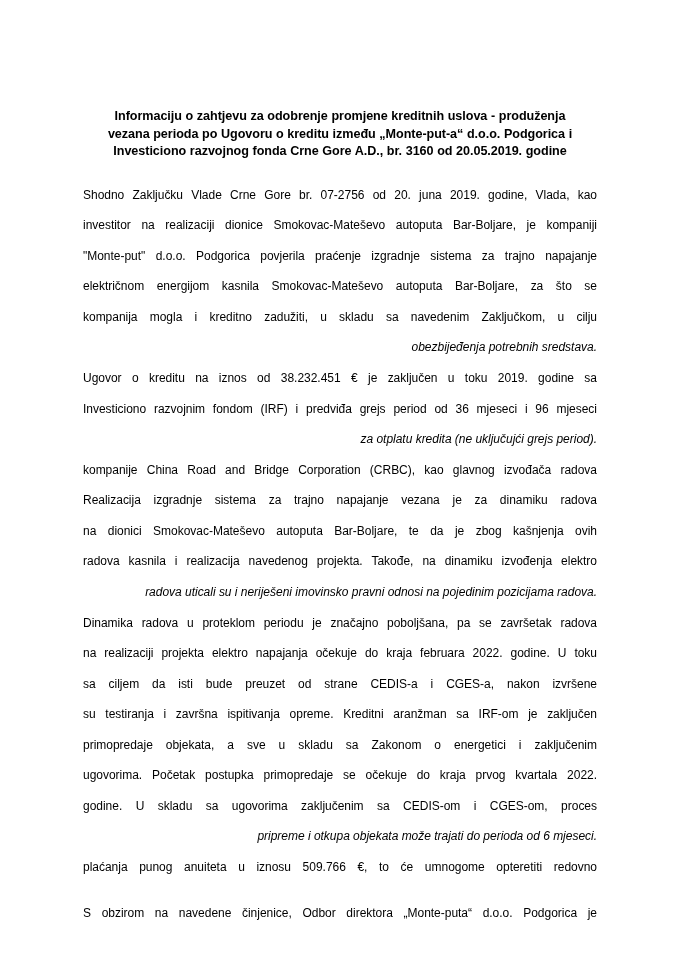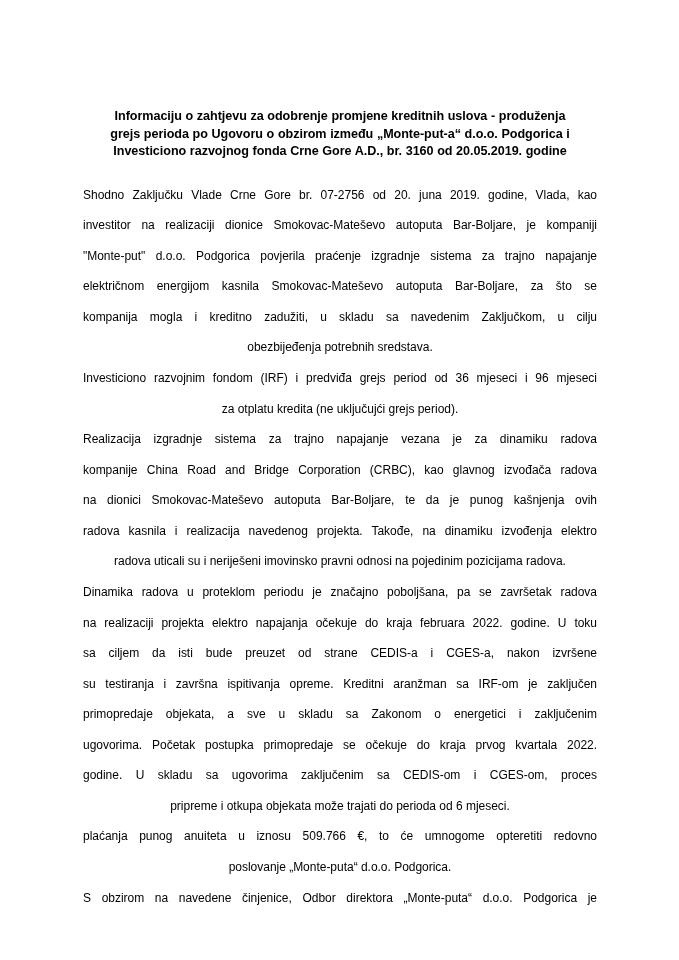--- a/index.html
+++ b/index.html
@@ -67,74 +67,75 @@
     display: block;
     text-align: justify;
   }
   .body-par .ln::after {
     content: "";
     display: inline-block;
     width: 100%;
     height: 0;
   }
   .body-par .ln.last {
-    text-align: center;
+    text-align: right;
+    font-style: italic;
   }
   .body-par .ln.last::after {
     content: none;
   }
 </style>
 </head>
 <body>
 
 <div class="page">
   <div class="content">
 
     <h1 class="doc-title">
       <span class="title-line">Informaciju o zahtjevu za odobrenje promjene kreditnih uslova - produženja</span>
-      <span class="title-line">grejs perioda po Ugovoru o obzirom između „Monte-put-a“ d.o.o. Podgorica i</span>
+      <span class="title-line">vezana perioda po Ugovoru o kreditu između „Monte-put-a“ d.o.o. Podgorica i</span>
       <span class="title-line">Investiciono razvojnog fonda Crne Gore A.D., br. 3160 od 20.05.2019. godine</span>
     </h1>
 
     <p class="body-par">
       <span class="ln">Shodno Zaključku Vlade Crne Gore br. 07-2756 od 20. juna 2019. godine, Vlada, kao</span>
       <span class="ln">investitor na realizaciji dionice Smokovac-Mateševo autoputa Bar-Boljare, je kompaniji</span>
       <span class="ln">"Monte-put" d.o.o. Podgorica povjerila praćenje izgradnje sistema za trajno napajanje</span>
       <span class="ln">električnom energijom kasnila Smokovac-Mateševo autoputa Bar-Boljare, za što se</span>
       <span class="ln">kompanija mogla i kreditno zadužiti, u skladu sa navedenim Zaključkom, u cilju</span>
       <span class="ln last">obezbijeđenja potrebnih sredstava.</span>
     </p>
 
     <p class="body-par">
+      <span class="ln">Ugovor o kreditu na iznos od 38.232.451 € je zaključen u toku 2019. godine sa</span>
       <span class="ln">Investiciono razvojnim fondom (IRF) i predviđa grejs period od 36 mjeseci i 96 mjeseci</span>
       <span class="ln last">za otplatu kredita (ne uključujći grejs period).</span>
     </p>
 
     <p class="body-par">
+      <span class="ln">kompanije China Road and Bridge Corporation (CRBC), kao glavnog izvođača radova</span>
       <span class="ln">Realizacija izgradnje sistema za trajno napajanje vezana je za dinamiku radova</span>
-      <span class="ln">kompanije China Road and Bridge Corporation (CRBC), kao glavnog izvođača radova</span>
-      <span class="ln">na dionici Smokovac-Mateševo autoputa Bar-Boljare, te da je punog kašnjenja ovih</span>
+      <span class="ln">na dionici Smokovac-Mateševo autoputa Bar-Boljare, te da je zbog kašnjenja ovih</span>
       <span class="ln">radova kasnila i realizacija navedenog projekta. Takođe, na dinamiku izvođenja elektro</span>
       <span class="ln last">radova uticali su i neriješeni imovinsko pravni odnosi na pojedinim pozicijama radova.</span>
     </p>
 
     <p class="body-par">
       <span class="ln">Dinamika radova u proteklom periodu je značajno poboljšana, pa se završetak radova</span>
       <span class="ln">na realizaciji projekta elektro napajanja očekuje do kraja februara 2022. godine. U toku</span>
       <span class="ln">sa ciljem da isti bude preuzet od strane CEDIS-a i CGES-a, nakon izvršene</span>
       <span class="ln">su testiranja i završna ispitivanja opreme. Kreditni aranžman sa IRF-om je zaključen</span>
       <span class="ln">primopredaje objekata, a sve u skladu sa Zakonom o energetici i zaključenim</span>
       <span class="ln">ugovorima. Početak postupka primopredaje se očekuje do kraja prvog kvartala 2022.</span>
       <span class="ln">godine. U skladu sa ugovorima zaključenim sa CEDIS-om i CGES-om, proces</span>
       <span class="ln last">pripreme i otkupa objekata može trajati do perioda od 6 mjeseci.</span>
     </p>
 
     <p class="body-par">
       <span class="ln">plaćanja punog anuiteta u iznosu 509.766 €, to će umnogome opteretiti redovno</span>
-      <span class="ln last">poslovanje „Monte-puta“ d.o.o. Podgorica.</span>
     </p>
 
     <p class="body-par">
       <span class="ln">S obzirom na navedene činjenice, Odbor direktora „Monte-puta“ d.o.o. Podgorica je</span>
 
     </p>
 
   </div>
 </div>
 

